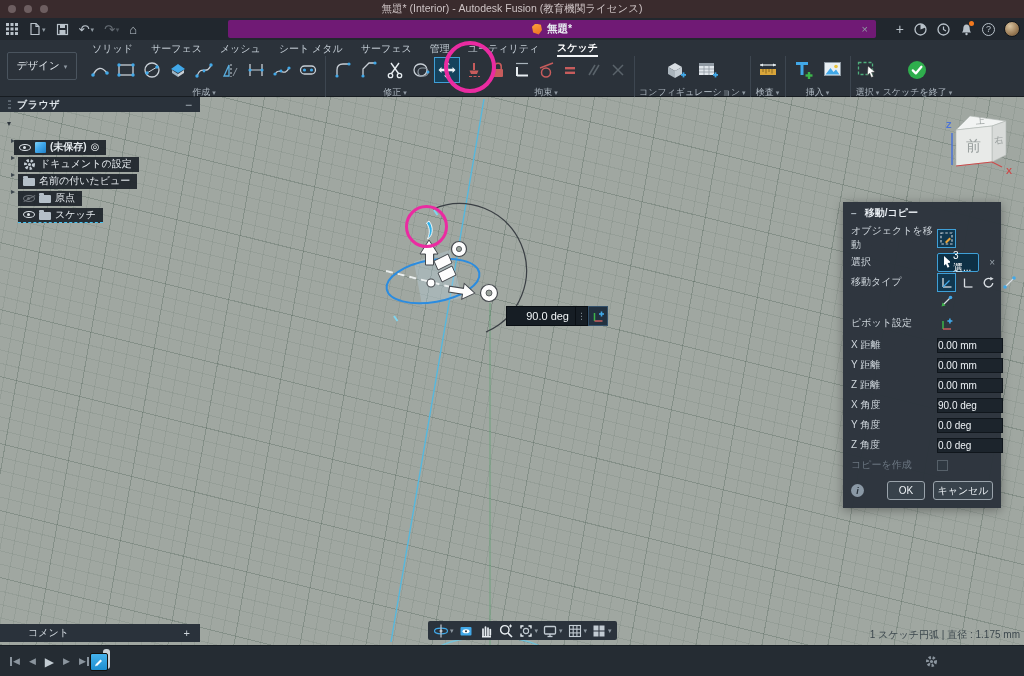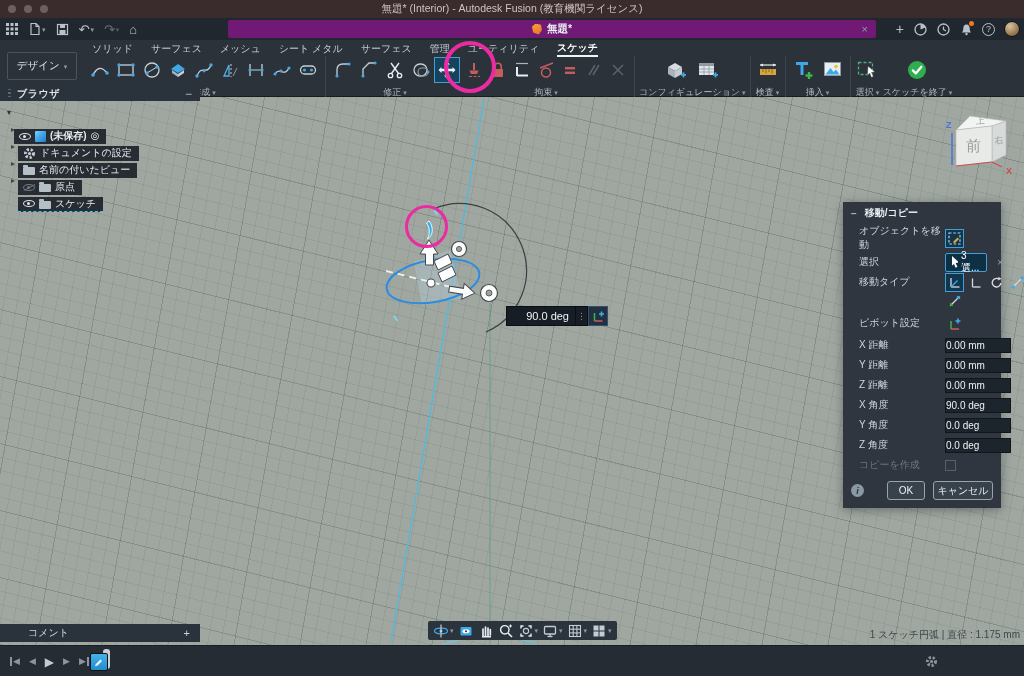--- a/index.html
+++ b/index.html
@@ -52,21 +52,21 @@
     background-color:#a0a7a1;
     background-image:
       repeating-linear-gradient(100deg, rgba(55,78,66,.10) 0 1px, transparent 1px 13px),
       repeating-linear-gradient(14deg, rgba(55,78,66,.10) 0 1px, transparent 1px 13px),
       repeating-linear-gradient(100deg, rgba(45,68,56,.16) 0 1px, transparent 1px 65px),
       repeating-linear-gradient(14deg, rgba(45,68,56,.16) 0 1px, transparent 1px 65px);
   }
   .sketch-layer { position:absolute; left:0; top:97px; z-index:5; }
 
   
-  .browser { position:absolute; left:0; top:86px; width:200px; z-index:30; font-size:10px; }
+  .browser { position:absolute; left:0; top:97px; width:200px; z-index:30; font-size:10px; }
   .b-header { height:15px; background:#2a323b; display:flex; align-items:center; padding:0 8px; color:#dfe5ea; }
   .b-title { flex:1; font-weight:bold; font-size:10px; letter-spacing:.5px; }
   .b-min { color:#aeb8c1; font-size:12px; }
   .b-grip { width:3px; height:9px; margin-right:6px; background:repeating-linear-gradient(#5a646e 0 1.5px, transparent 1.5px 3.5px); }
   .b-row { display:flex; align-items:center; height:15px; margin-top:2px; }
   .b-caret { width:10px; text-align:center; color:#3c454d; font-size:8px; }
   .b-caret.lv2 { margin-left:8px; }
   .pill { display:flex; align-items:center; gap:4px; background:rgba(22,28,35,.88); height:15px; padding:0 7px 0 5px; color:#e6ebef;margin-top:47px; }
   .pill.sel { border-bottom:1px dashed #45c2f1; }
   .eye { position:relative; width:12px; height:7px; border:1.2px solid #dfe5ea; border-radius:50%; }
@@ -85,21 +85,21 @@
   .angle-box { position:absolute; left:506px; top:306px; height:20px; display:flex; align-items:center; z-index:20; }
   .angle-input { width:70px; height:20px; background:#161d24; border:1px solid #0a0f14; color:#f0f4f6; font-size:11px; text-align:right; padding-right:6px; font-family:inherit; }
   .angle-dots { width:12px; height:20px; background:#161d24; border:1px solid #0a0f14; border-left:none; color:#7f8a93; font-size:9px; display:flex; align-items:center; justify-content:center; }
   .angle-btn { width:20px; height:20px; background:#223140; border:1px solid #33506a; display:flex; align-items:center; justify-content:center; }
 
   
   .dialog { position:absolute; left:843px; top:202px; width:158px; background:rgba(43,51,60,.97); z-index:40; font-size:10px; color:#cfd6dc; box-shadow:0 2px 10px rgba(0,0,0,.35); }
   .d-header { height:22px; display:flex; align-items:center; gap:8px; padding:0 8px; color:#e8edf2; font-weight:bold; }
   .d-min { color:#aeb8c1; }
   .d-row { display:flex; align-items:center; padding:0 6px 0 8px; min-height:20px; }
-  .d-label { width:86px; flex:none;margin-left:8px; }
+  .d-label { width:86px; flex:none; }
   .d-label.off { color:#6b7681; }
   .d-ctrl { display:flex; align-items:center; gap:4px; }
   .icbtn { width:19px; height:19px; display:flex; align-items:center; justify-content:center; }
   .icbtn.sel { background:#10374f; border:1px solid #3f9fd6; }
   .sel-chip { display:flex; align-items:center; gap:3px; height:19px; padding:0 5px; background:#0e3045; border:1.5px solid #3f9fd6; border-radius:2px; color:#fff; }
   .chip-x { color:#96a0a9; margin-left:6px; font-size:10px; }
   .d-input { width:66px; height:15px; background:#1c242c; border:1px solid #10161c; color:#eef2f5; font-size:10px; text-align:left; font-family:inherit; }
   .checkbox { width:11px; height:11px; border:1px solid #566069; background:#2f3841; }
   .d-footer { display:flex; align-items:center; gap:8px; padding:6px 8px 8px; }
   .info-circ { width:13px; height:13px; border-radius:50%; background:#8a98a5; color:#27313a; font-size:9px; font-weight:bold; font-style:italic; display:flex; align-items:center; justify-content:center; }

